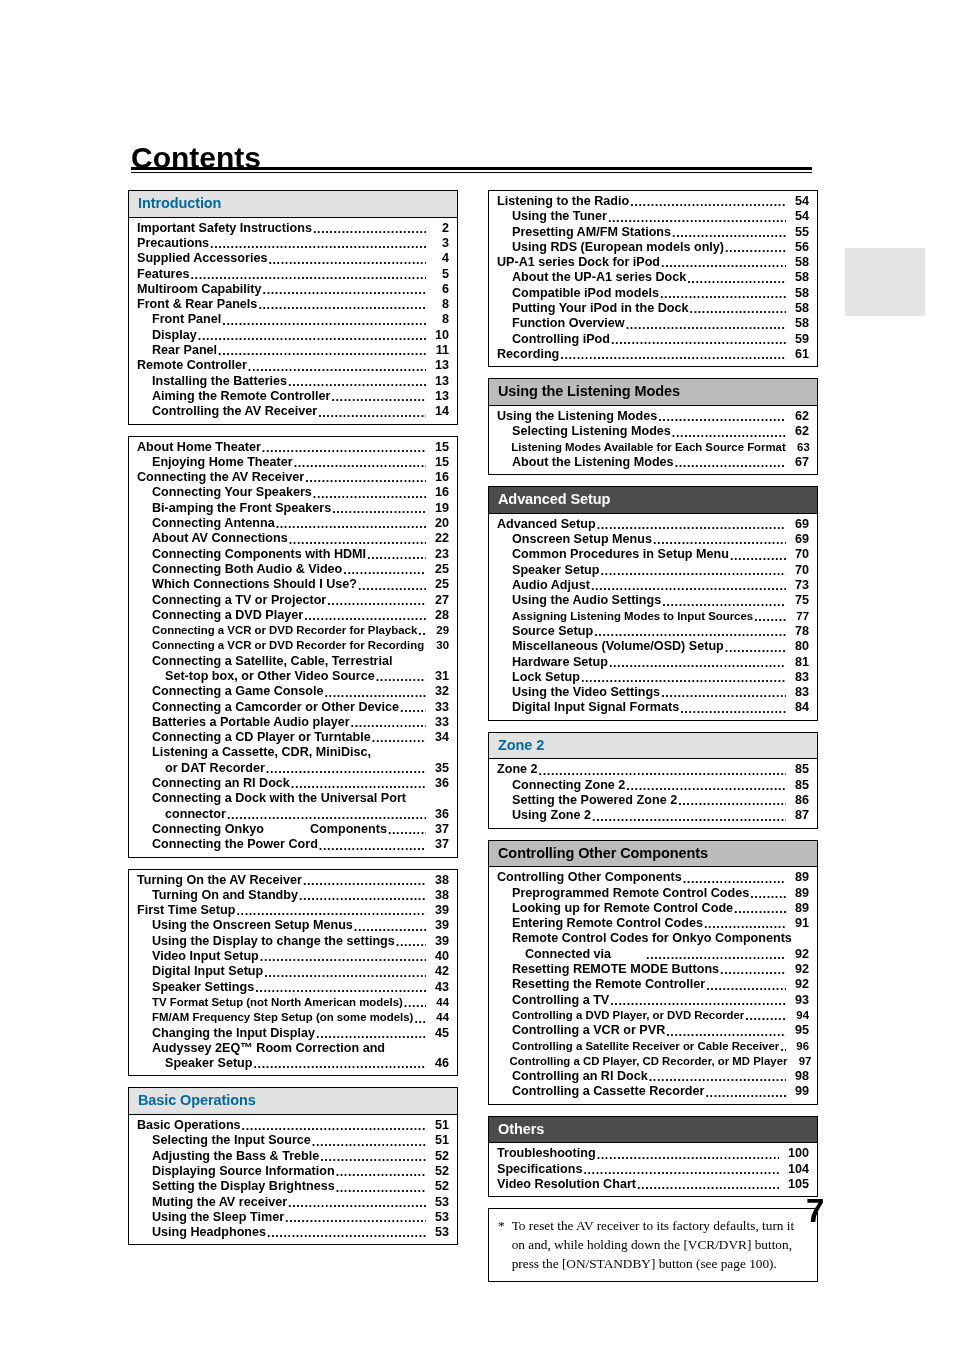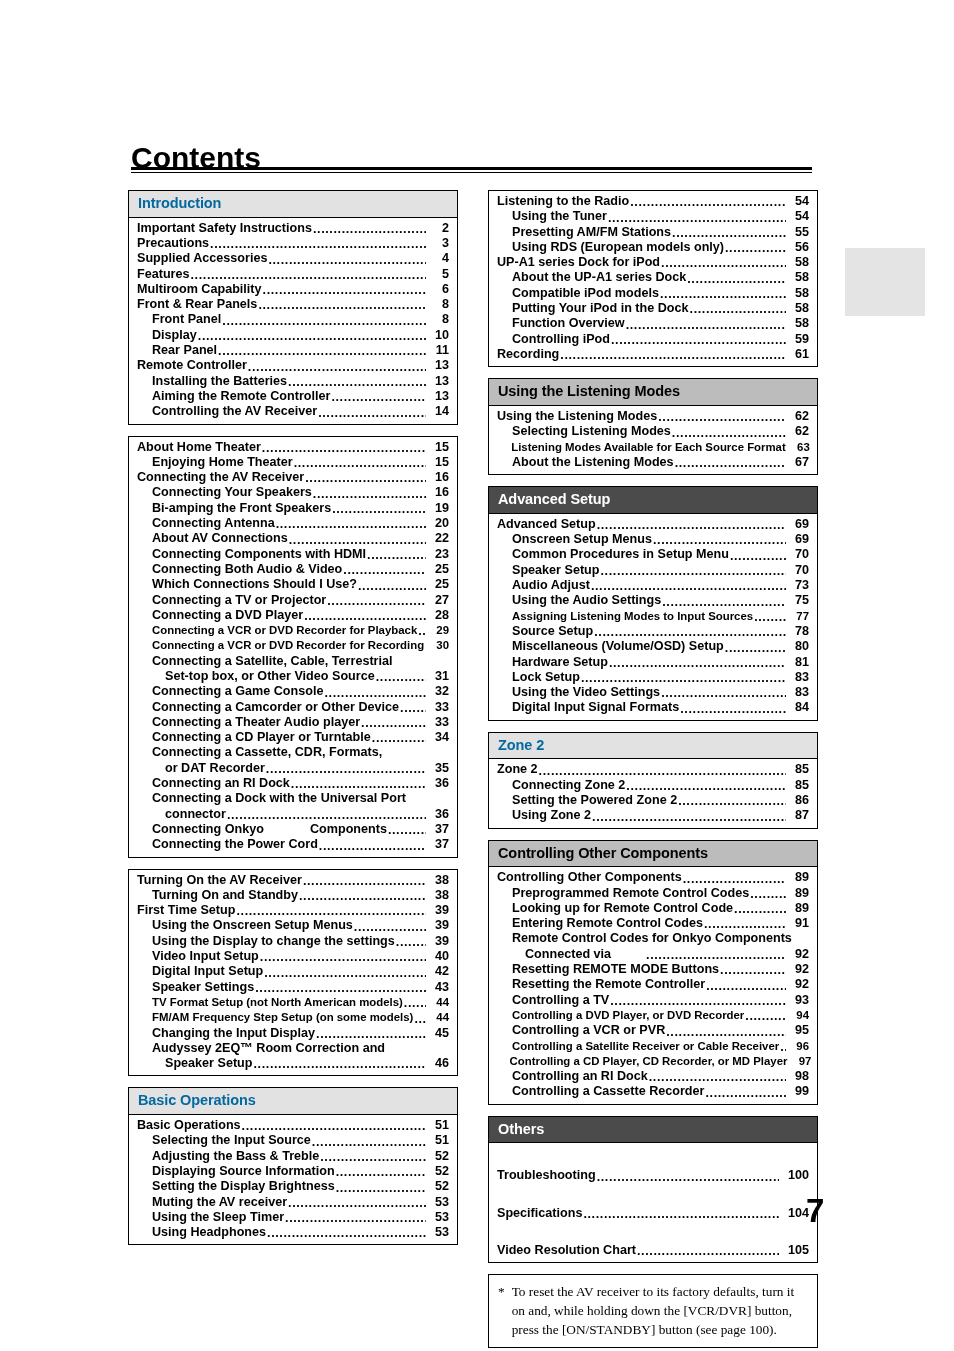--- a/index.html
+++ b/index.html
@@ -120,21 +120,21 @@
     font-size: 12.6px;
     line-height: 12px;
     white-space: nowrap;
   }
 
   .toc-page {
     flex: 0 0 auto;
     text-align: right;
     min-width: 22px;
   }
-  .toc-row.wide .toc-page { min-width: 29px; margin-top: 22px; }
+  .toc-row.wide .toc-page { min-width: 29px; }
 
   
   .toc-plain {
     font-size: 12.6px;
     line-height: 15.3px;
     white-space: nowrap;
   }
   .toc-plain.lvl2 { padding-left: 15px; }
 
   
@@ -326,30 +326,30 @@
             <span class="toc-label">Connecting a Game Console</span>
             <span class="toc-dots"></span>
             <span class="toc-page">32</span>
           </div>
           <div class="toc-row lvl2">
             <span class="toc-label">Connecting a Camcorder or Other Device</span>
             <span class="toc-dots"></span>
             <span class="toc-page">33</span>
           </div>
           <div class="toc-row lvl2">
-            <span class="toc-label">Connecting a Theater Audio player</span>
+            <span class="toc-label">Batteries a Portable Audio player</span>
             <span class="toc-dots"></span>
             <span class="toc-page">33</span>
           </div>
           <div class="toc-row lvl2">
             <span class="toc-label">Connecting a CD Player or Turntable</span>
             <span class="toc-dots"></span>
             <span class="toc-page">34</span>
           </div>
-          <div class="toc-plain lvl2">Connecting a Cassette, CDR, Formats,</div>
+          <div class="toc-plain lvl2">Listening a Cassette, CDR, MiniDisc,</div>
           <div class="toc-row lvl3">
             <span class="toc-label">or DAT Recorder</span>
             <span class="toc-dots"></span>
             <span class="toc-page">35</span>
           </div>
           <div class="toc-row lvl2">
             <span class="toc-label">Connecting an RI Dock</span>
             <span class="toc-dots"></span>
             <span class="toc-page">36</span>
           </div>

